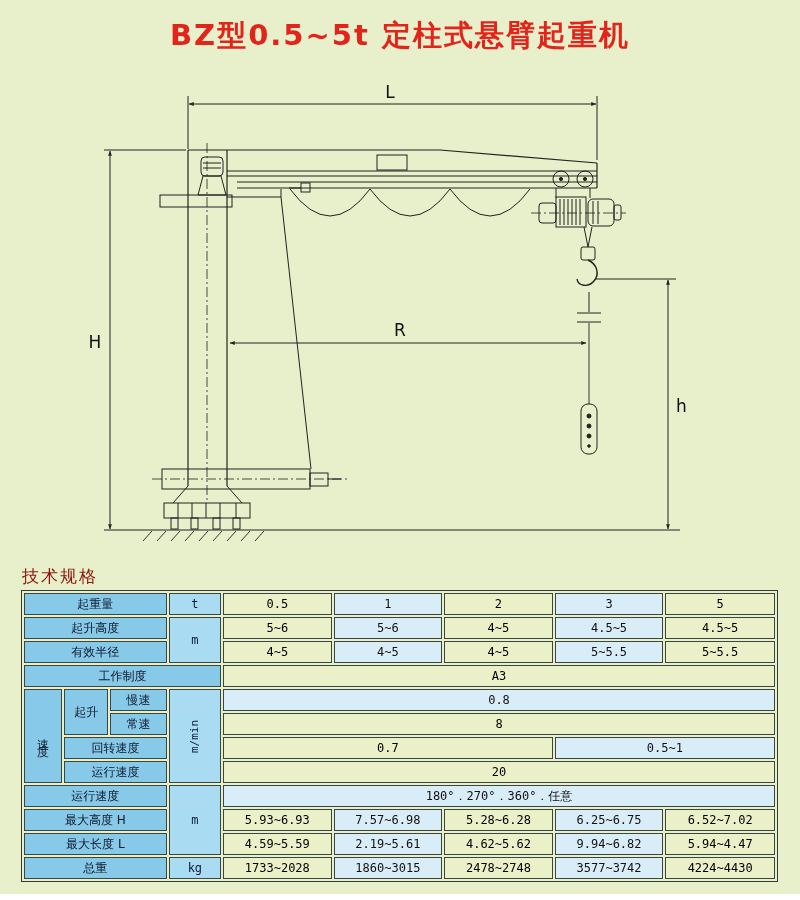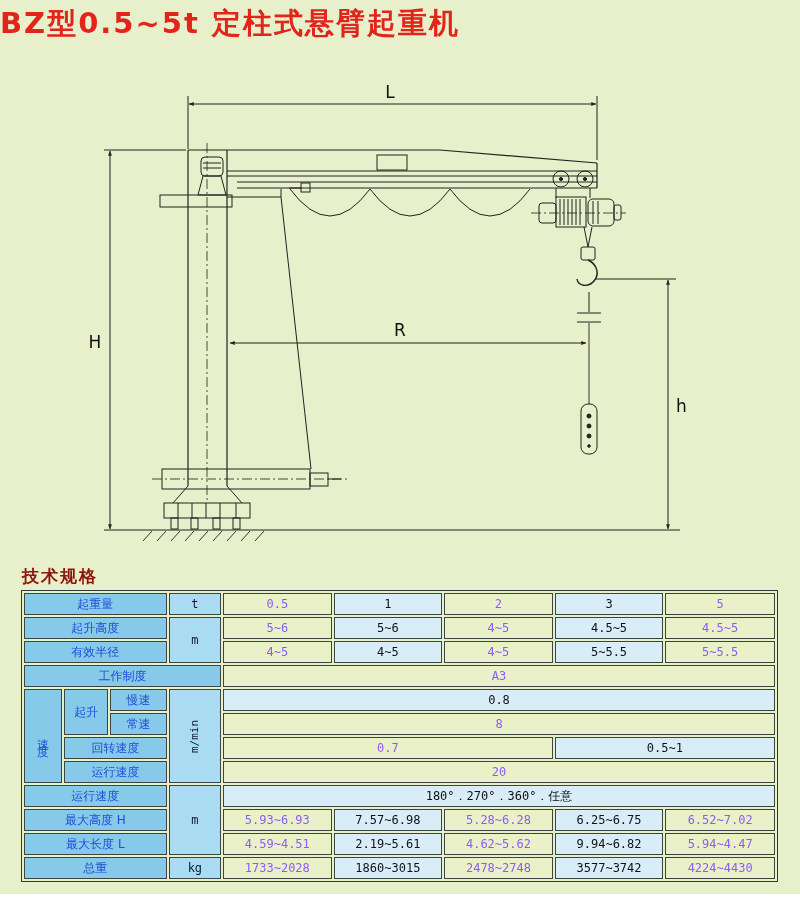--- a/index.html
+++ b/index.html
@@ -1,29 +1,29 @@
 <!DOCTYPE html>
 <html><head>
 <meta charset="utf-8">
 <style>
   html,body{margin:0;padding:0}
   body{width:800px;height:900px;position:relative;background:#E7EFCB;
        font-family:"DejaVu Sans","Liberation Sans",sans-serif;overflow:hidden}
-  .title{position:absolute;top:4px;left:0;width:100%;text-align:left;
+  .title{position:absolute;top:16px;left:0;width:100%;text-align:center;
          font-size:29px;font-weight:bold;color:#E3241B;letter-spacing:2px}
-  .sec-heading{position:absolute;top:565px;left:22px;font-size:17px;font-weight:bold;
+  .sec-heading{position:absolute;top:565px;left:22px;font-size:17px;font-weight:normal;
          color:#8E150C;letter-spacing:2px}
   svg.diagram{position:absolute;top:0;left:0}
   .tblwrap{position:absolute;top:590px;left:21px;width:755px;border:1px solid #2f3b33;background:#E7EFCB}
   table.spec{border-collapse:separate;border-spacing:2px;width:100%;table-layout:fixed}
   td{border:1px solid #3a463e;height:20px;text-align:center;vertical-align:middle;
      font-size:12px;padding:0 1px;overflow:hidden;white-space:nowrap}
-  td.lbl{background:#87C9E9;color:#1d4ed8}
+  td.lbl{background:#87C9E9;color:#0f172a}
   td.unit{background:#A9DCF2;color:#0d1b3e;font-family:"DejaVu Sans Mono","Liberation Mono",monospace}
-  td.g{background:#EAF1C9;color:#8b5cf6;font-family:"DejaVu Sans Mono","Liberation Mono",monospace}
+  td.g{background:#EAF1C9;color:#000000;font-family:"DejaVu Sans Mono","Liberation Mono",monospace}
   td.b{background:#D9EDF8;color:#111;font-family:"DejaVu Sans Mono","Liberation Mono",monospace}
   .vtext{display:inline-block;writing-mode:vertical-lr;text-orientation:upright;
          letter-spacing:6px;line-height:1}
   .rot{display:inline-block;transform:rotate(-90deg);font-size:11px;white-space:nowrap;
        font-family:"DejaVu Sans Mono","Liberation Mono",monospace}
   .bottom-strip{position:absolute;bottom:0;left:0;width:100%;height:6px;background:#ffffff}
 </style>
 </head>
 <body>
 
@@ -260,21 +260,21 @@
   <tr>
     <td class="lbl" colspan="3">最大高度 H</td>
     <td class="g">5.93~6.93</td>
     <td class="b">7.57~6.98</td>
     <td class="g">5.28~6.28</td>
     <td class="b">6.25~6.75</td>
     <td class="g">6.52~7.02</td>
   </tr>
   <tr>
     <td class="lbl" colspan="3">最大长度 L</td>
-    <td class="g">4.59~4.51</td>
+    <td class="g">4.59~5.59</td>
     <td class="b">2.19~5.61</td>
     <td class="g">4.62~5.62</td>
     <td class="b">9.94~6.82</td>
     <td class="g">5.94~4.47</td>
   </tr>
   <tr>
     <td class="lbl" colspan="3">总重</td>
     <td class="unit">kg</td>
     <td class="g">1733~2028</td>
     <td class="b">1860~3015</td>

